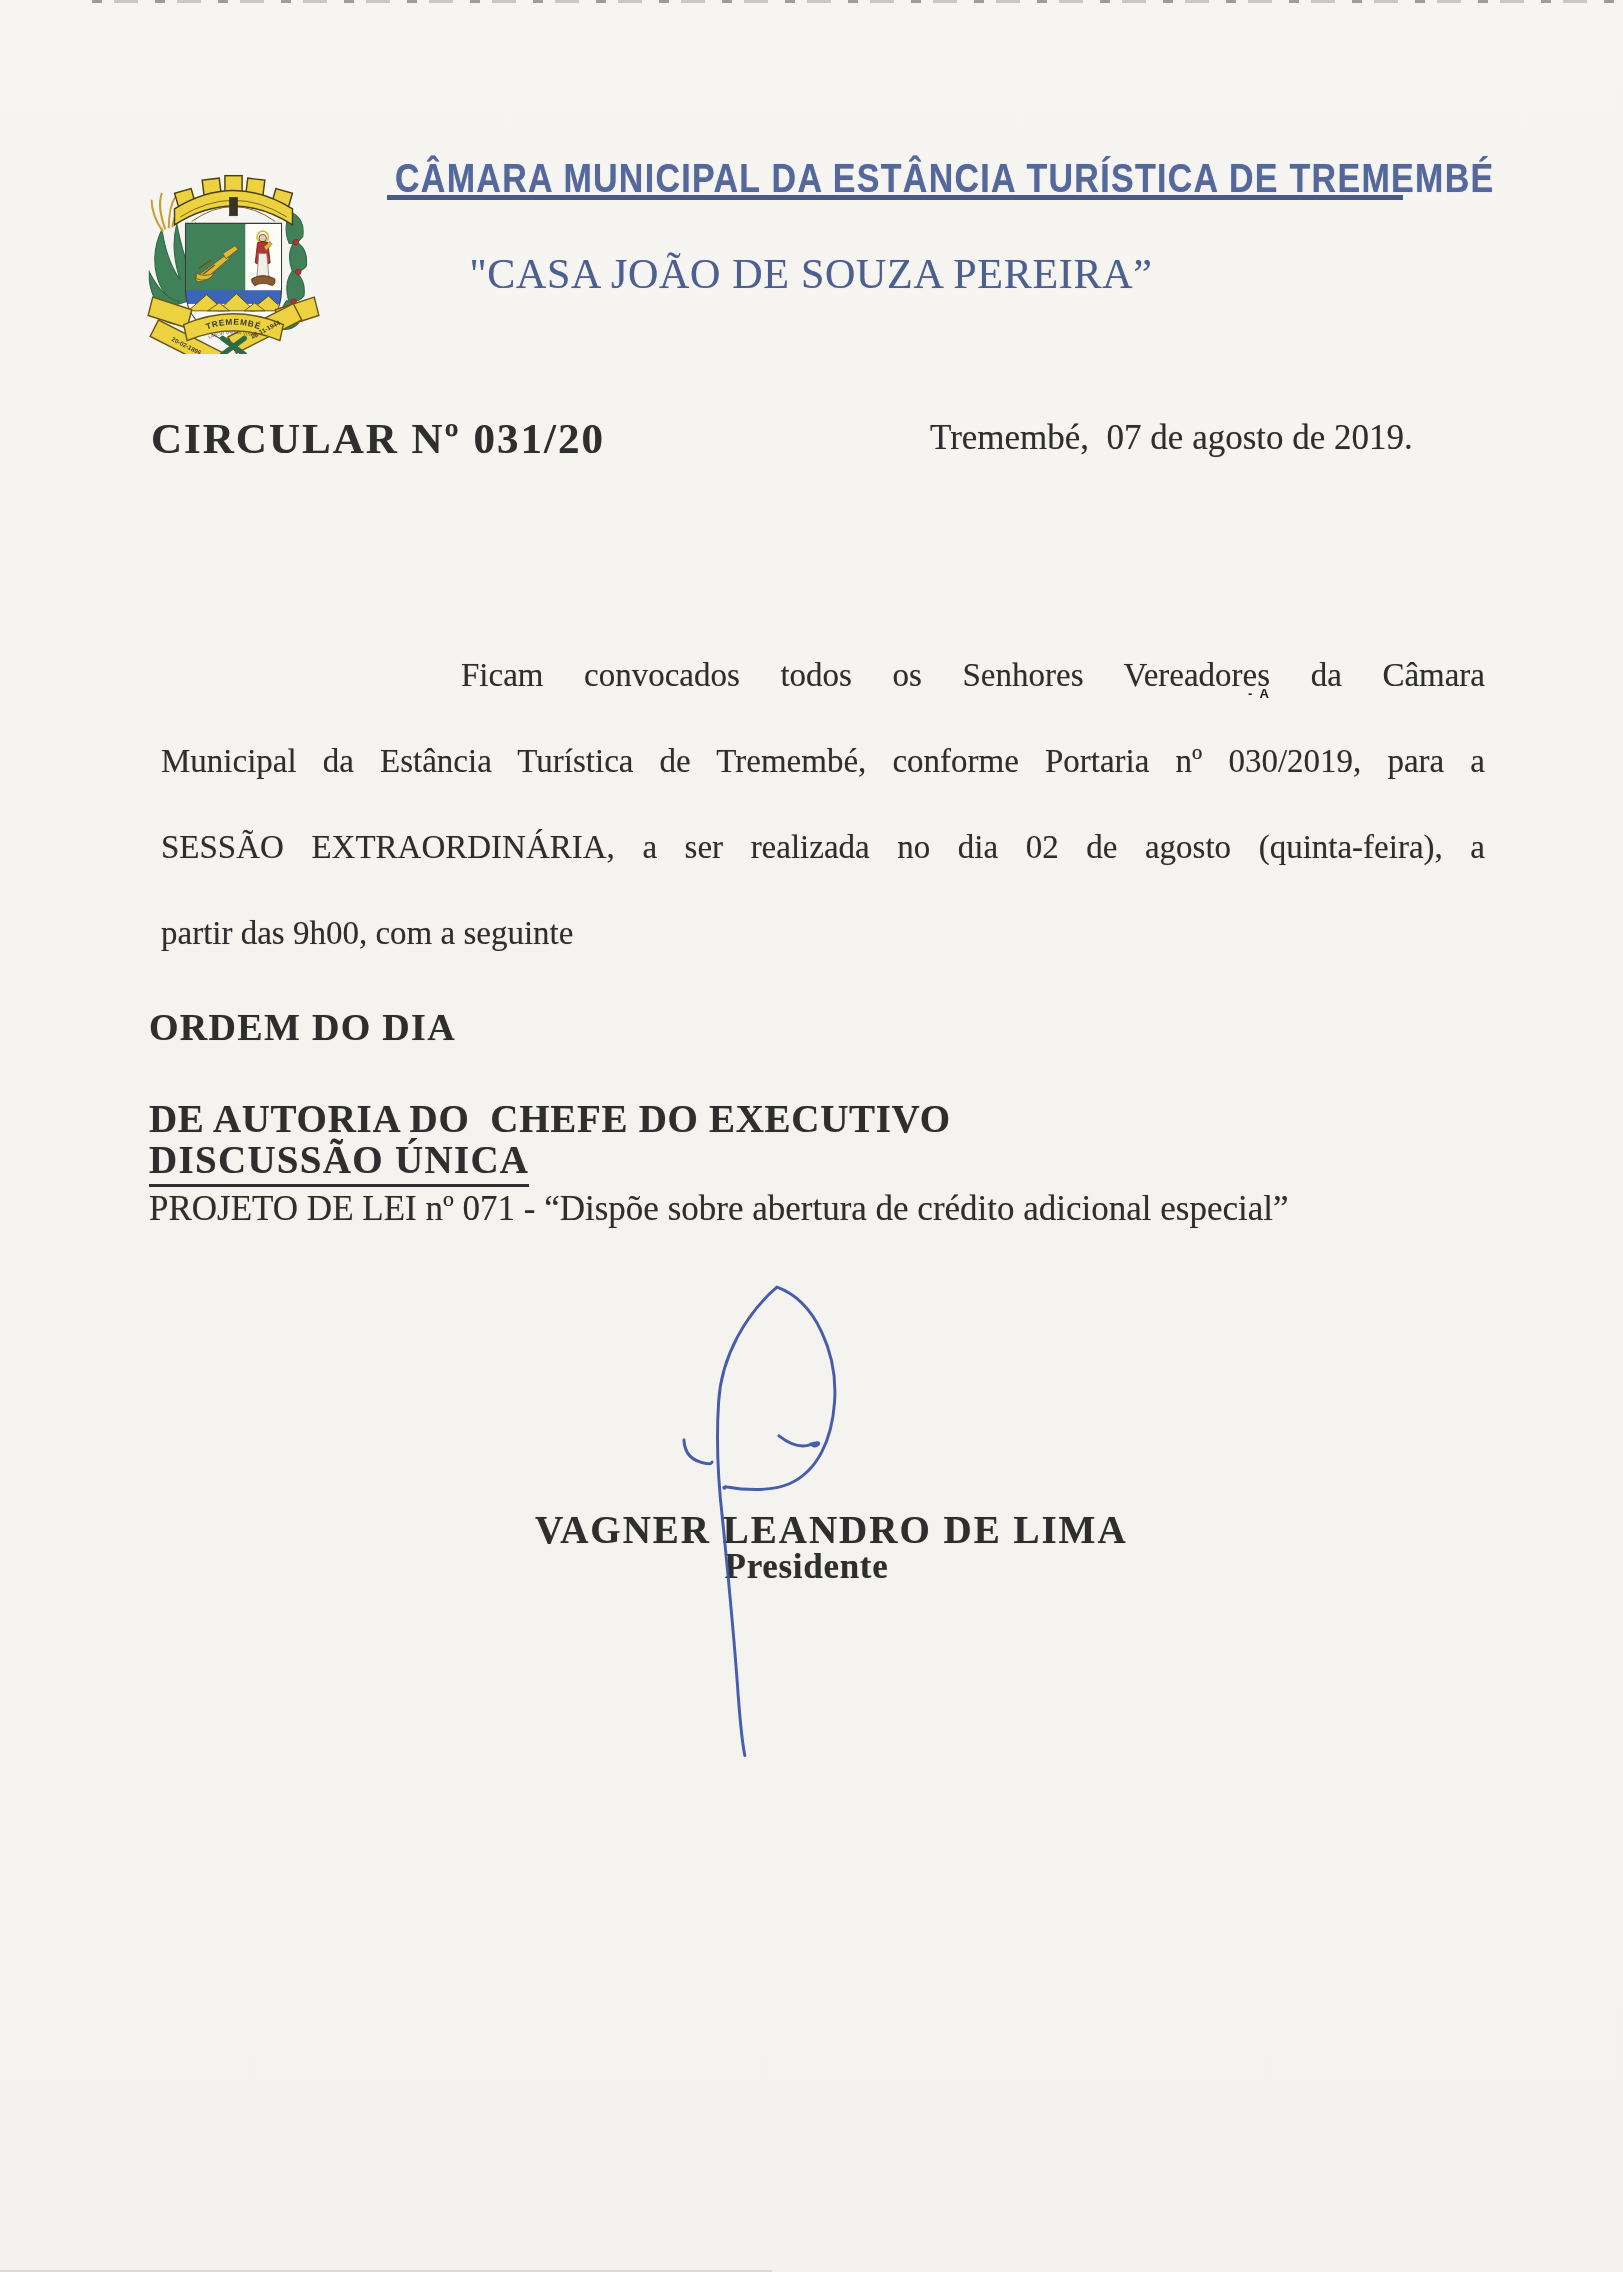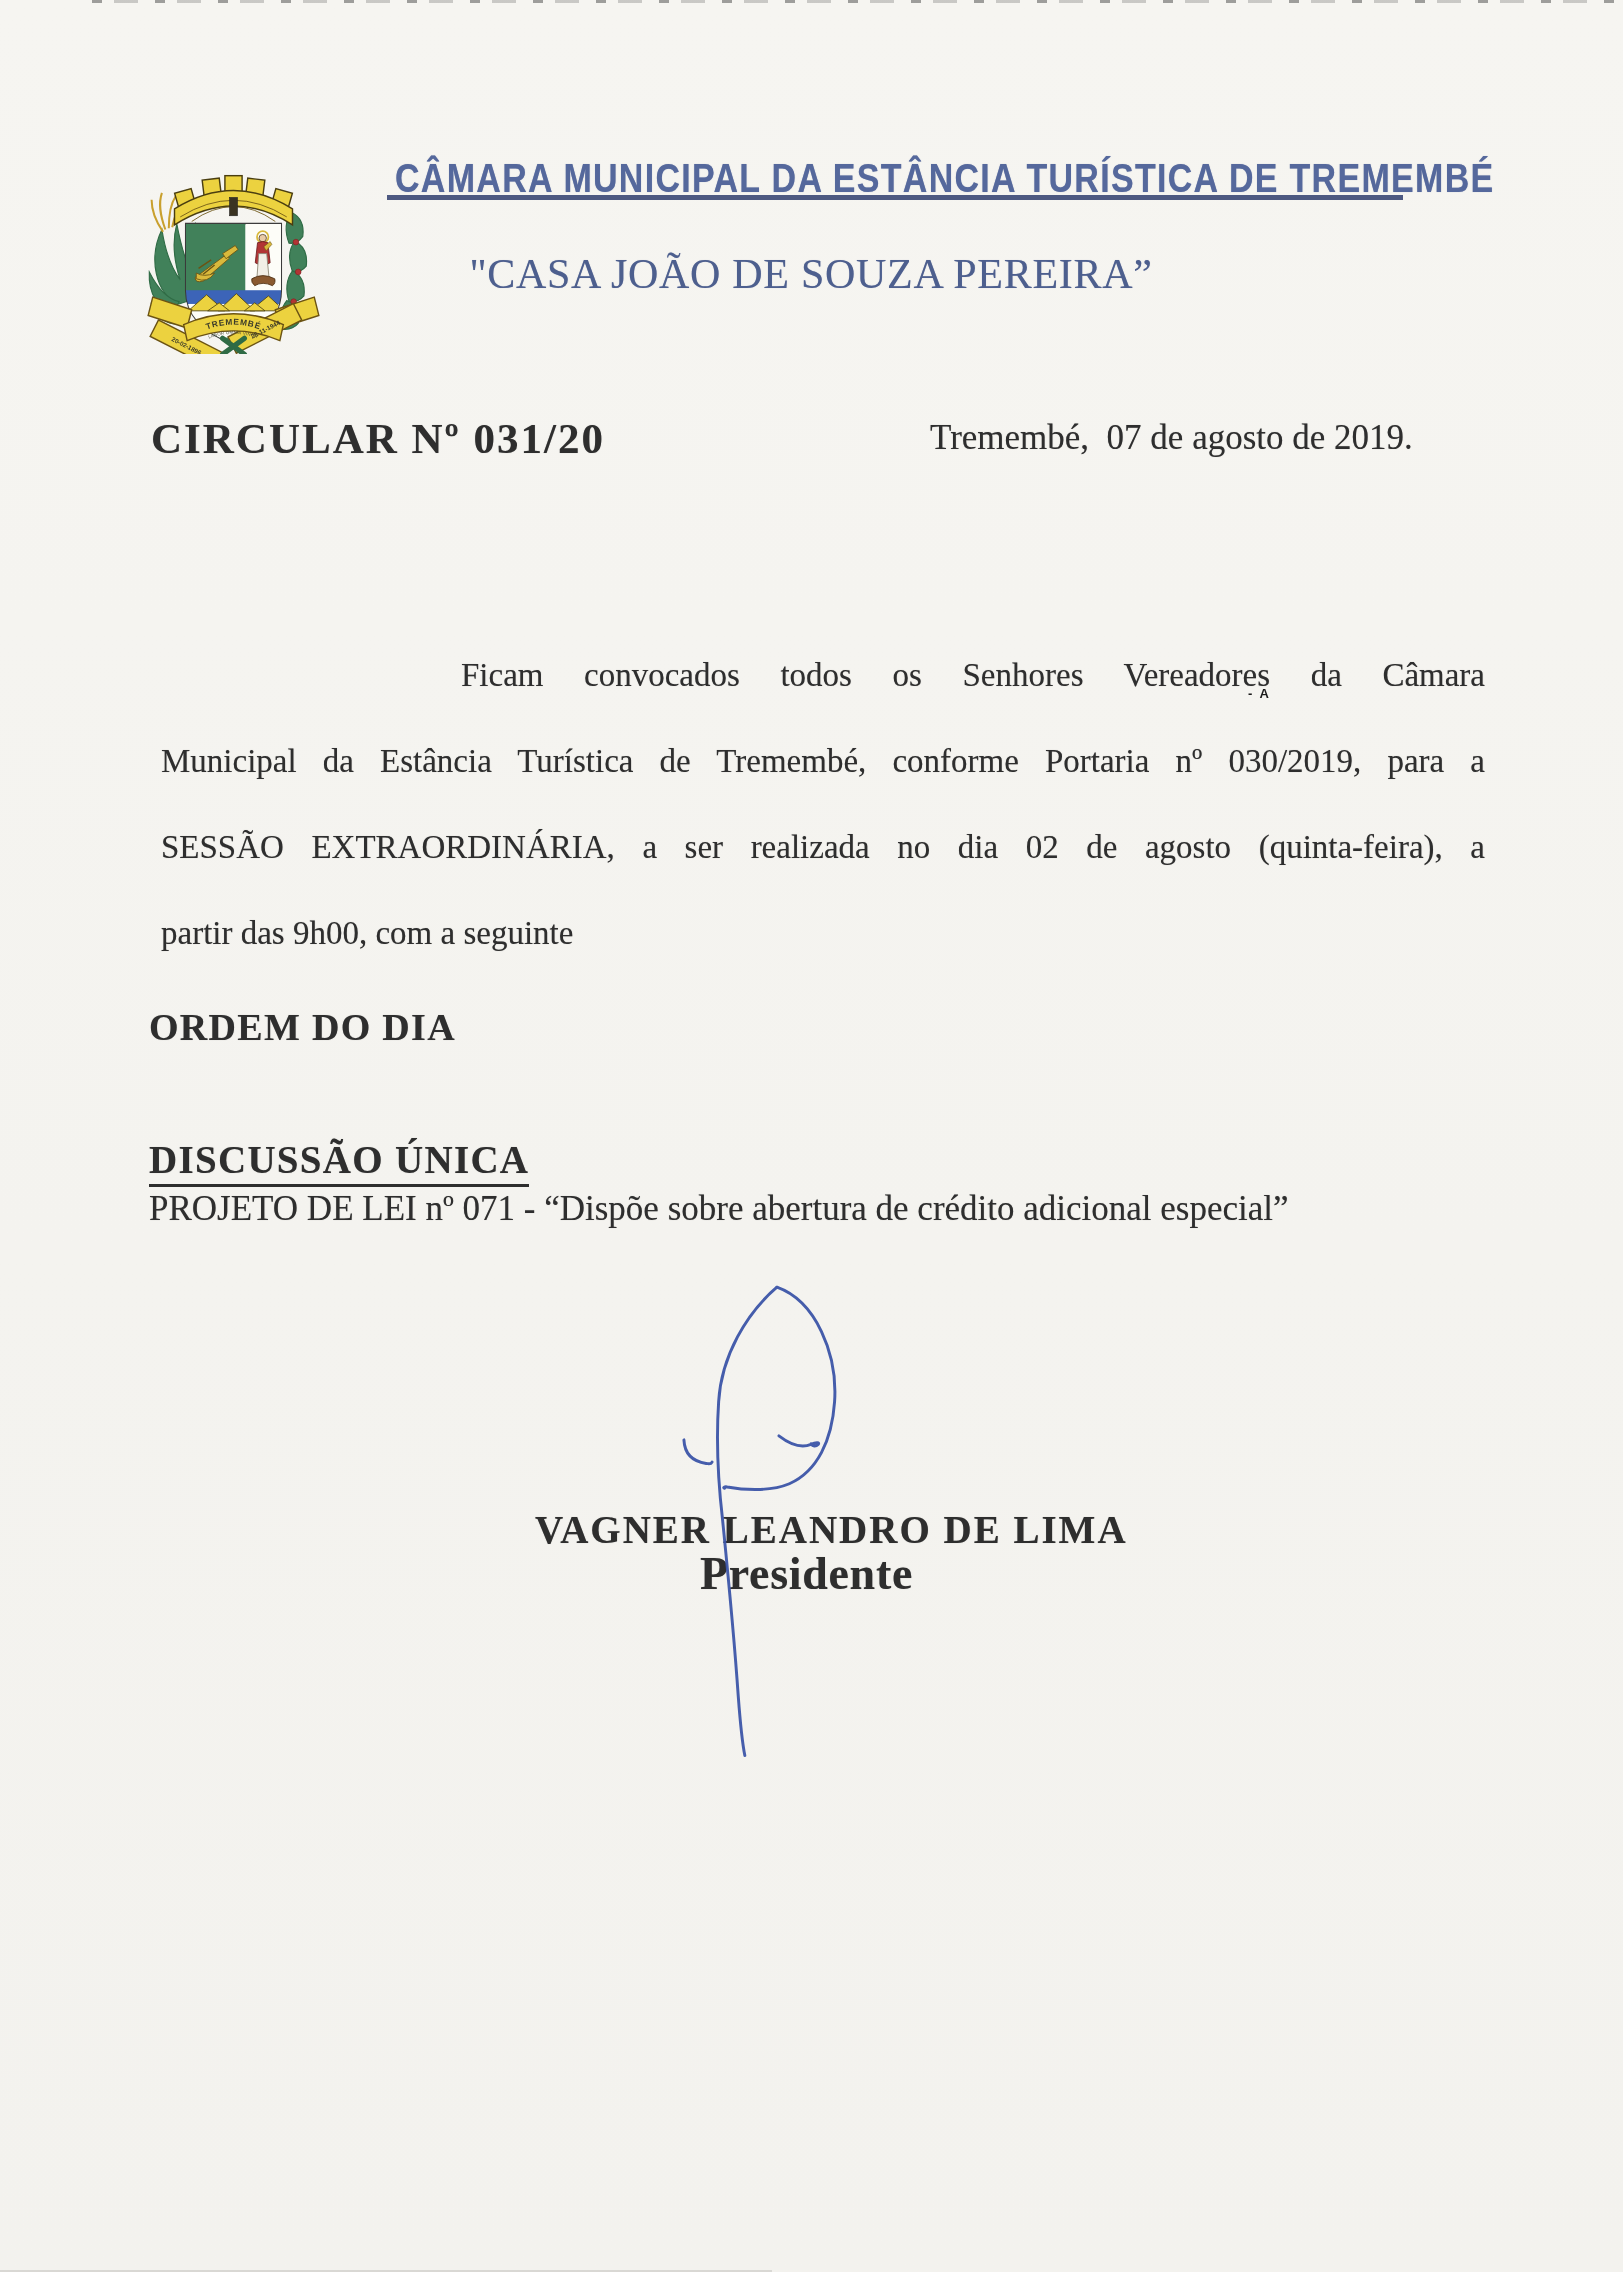--- a/index.html
+++ b/index.html
@@ -51,21 +51,21 @@
     font-size:13px;font-weight:bold;letter-spacing:2px;color:#1b1b1b;white-space:nowrap;}
   .order-heading{left:149px;top:1005px;width:1324px;text-align:left;
     font-size:38px;font-weight:bold;letter-spacing:1.3px;}
   .item-auth{left:149px;top:1096px;font-size:39px;font-weight:bold;letter-spacing:0.7px;white-space:nowrap;}
   .item-disc{left:149px;top:1137px;font-size:39px;font-weight:bold;letter-spacing:1.3px;white-space:nowrap;}
   .item-disc .u{display:inline-block;padding-bottom:2px;border-bottom:3.9px solid #2e2e2e;}
   .item-proj{left:149px;top:1189px;font-size:35px;white-space:nowrap;}
   .sig-name{left:535px;top:1507px;width:543px;text-align:right;
     font-size:39px;font-weight:bold;letter-spacing:2px;white-space:nowrap;}
   .sig-role{left:535px;top:1547px;width:543px;text-align:center;
-    font-size:46px;font-weight:bold;letter-spacing:0.7px;}
+    font-size:35px;font-weight:bold;letter-spacing:0.7px;}
   .sig-svg{left:655px;top:1263px;pointer-events:none;}
   .crest-svg{left:139px;top:156px;}
 </style>
 </head>
 <body>
 
 <div class="page">
 
   <div class="abs scan-top"></div>
 
@@ -187,20 +187,21 @@
 
   <div class="abs paragraph soft">
     <div class="jline indent">Ficam convocados todos os Senhores Vereadores da Câmara</div>
     <div class="jline">Municipal da Estância Turística de Tremembé, conforme Portaria nº 030/2019, para a</div>
     <div class="jline">SESSÃO EXTRAORDINÁRIA, a ser realizada no dia 02 de agosto (quinta-feira), a</div>
     <div>partir das 9h00, com a seguinte</div>
   </div>
   <div class="abs annotation">- A</div>
 
   <div class="abs order-heading soft">ORDEM DO DIA</div>
+  <div class="abs item-auth soft">DE AUTORIA DO&nbsp; CHEFE DO EXECUTIVO</div>
   <div class="abs item-disc soft">
     <span class="u">DISCUSSÃO ÚNICA</span>
   </div>
   <div class="abs item-proj soft">PROJETO DE LEI nº 071 - “Dispõe sobre abertura de crédito adicional especial”</div>
 
   <div class="abs sig-name soft">VAGNER LEANDRO DE LIMA</div>
   <div class="abs sig-role soft">Presidente</div>
 
   <svg class="abs sig-svg" width="236" height="524" viewBox="0 0 360 800">
     <g fill="none" stroke="#3c55a8" stroke-width="4.5" stroke-linecap="round" opacity="0.95">

